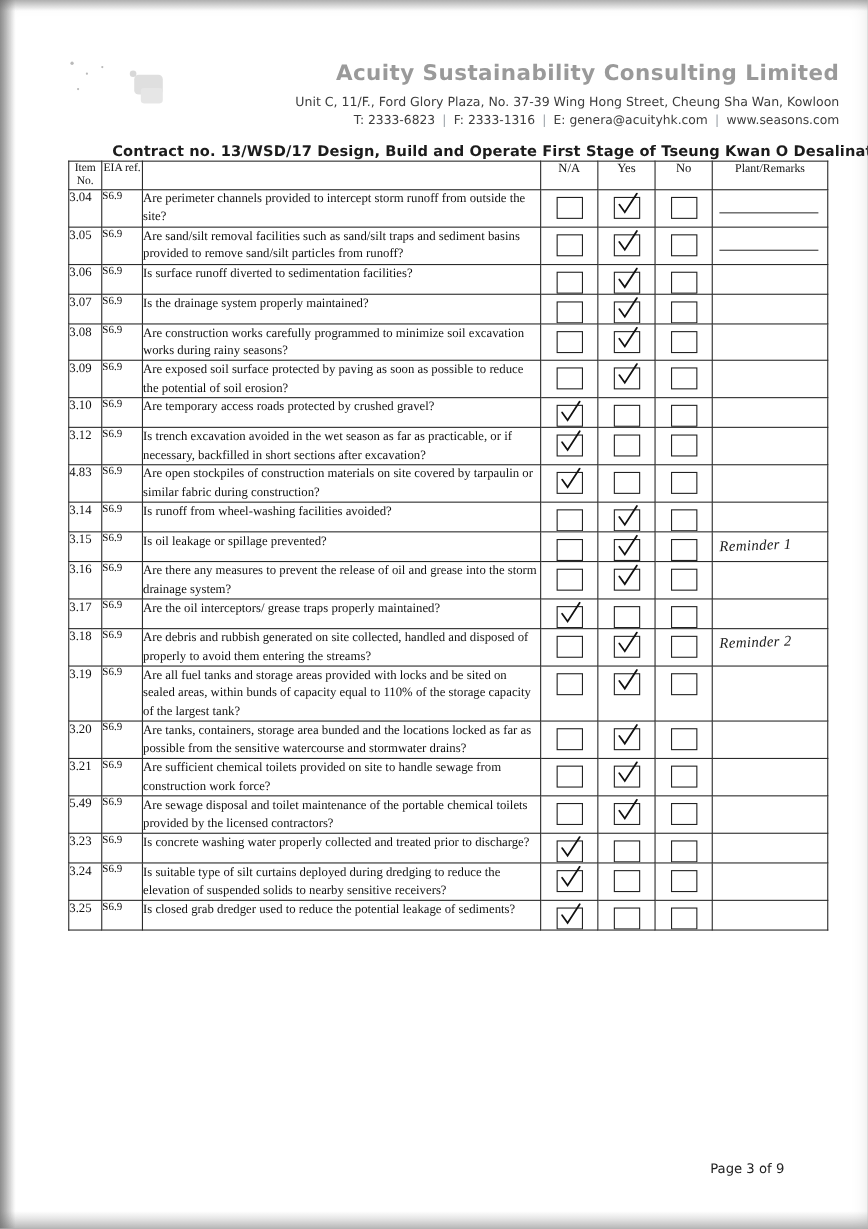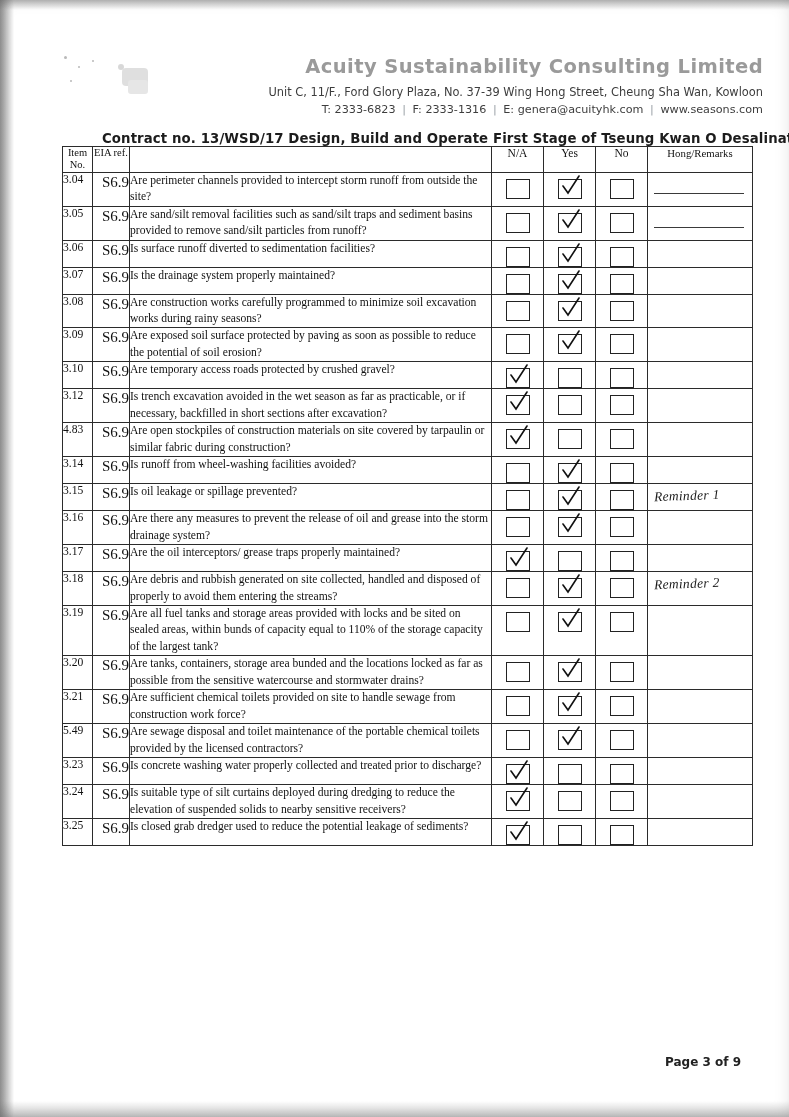--- a/index.html
+++ b/index.html
@@ -155,25 +155,24 @@
     padding-top: 3px;
     color: #111;
   }
   .cell-item {
     font-size: 11.6px;
     padding: 3px 2px 2px 3px;
     color: #111;
     line-height: 1.2;
   }
   .cell-eia {
-    font-size: 15px;
+    font-size: 10px;
     padding: 3px 2px 2px 3px;
     color: #111;
     line-height: 1.2;
-    text-align: right;
   }
   .cell-q {
     font-size: 11.6px;
     padding: 4px 4px 3px 6px;
     color: #111;
     line-height: 1.42;
   }
   .cell-box {
     position: relative;
   }
@@ -213,26 +212,25 @@
     font-style: italic;
     font-size: 13.5px;
     color: #1a1a1a;
     letter-spacing: 0.3px;
     transform: rotate(-2deg);
   }
 
   
   .footer {
     position: absolute;
-    right: 48px;
+    right: 76px;
     bottom: 48px;
     font-family: "DejaVu Sans", sans-serif;
     font-size: 12px;
     color: #222;
-    font-weight: bold;
   }
 </style>
 </head>
 <body>
 
 <div class="page">
 
   <div class="edge-left"></div>
   <div class="edge-top"></div>
   <div class="edge-bottom"></div>
@@ -278,21 +276,21 @@
         <tr>
           <td class="hdr-td">
             <div>Item</div>
             <div>No.</div>
           </td>
           <td class="hdr-td">EIA ref.</td>
           <td class="hdr-td"></td>
           <td class="hdr-center">N/A</td>
           <td class="hdr-center">Yes</td>
           <td class="hdr-center">No</td>
-          <td class="hdr-rem">Hong/Remarks</td>
+          <td class="hdr-rem">Plant/Remarks</td>
         </tr>
       </thead>
       <tbody id="tbody">
           <tr>
             <td class="cell-item">3.04</td>
             <td class="cell-eia">S6.9</td>
             <td class="cell-q">Are perimeter channels provided to intercept storm runoff from outside the site?</td>
             <td class="cell-box">
               <div class="box" style="margin-top: 6px;"></div>
             </td>

